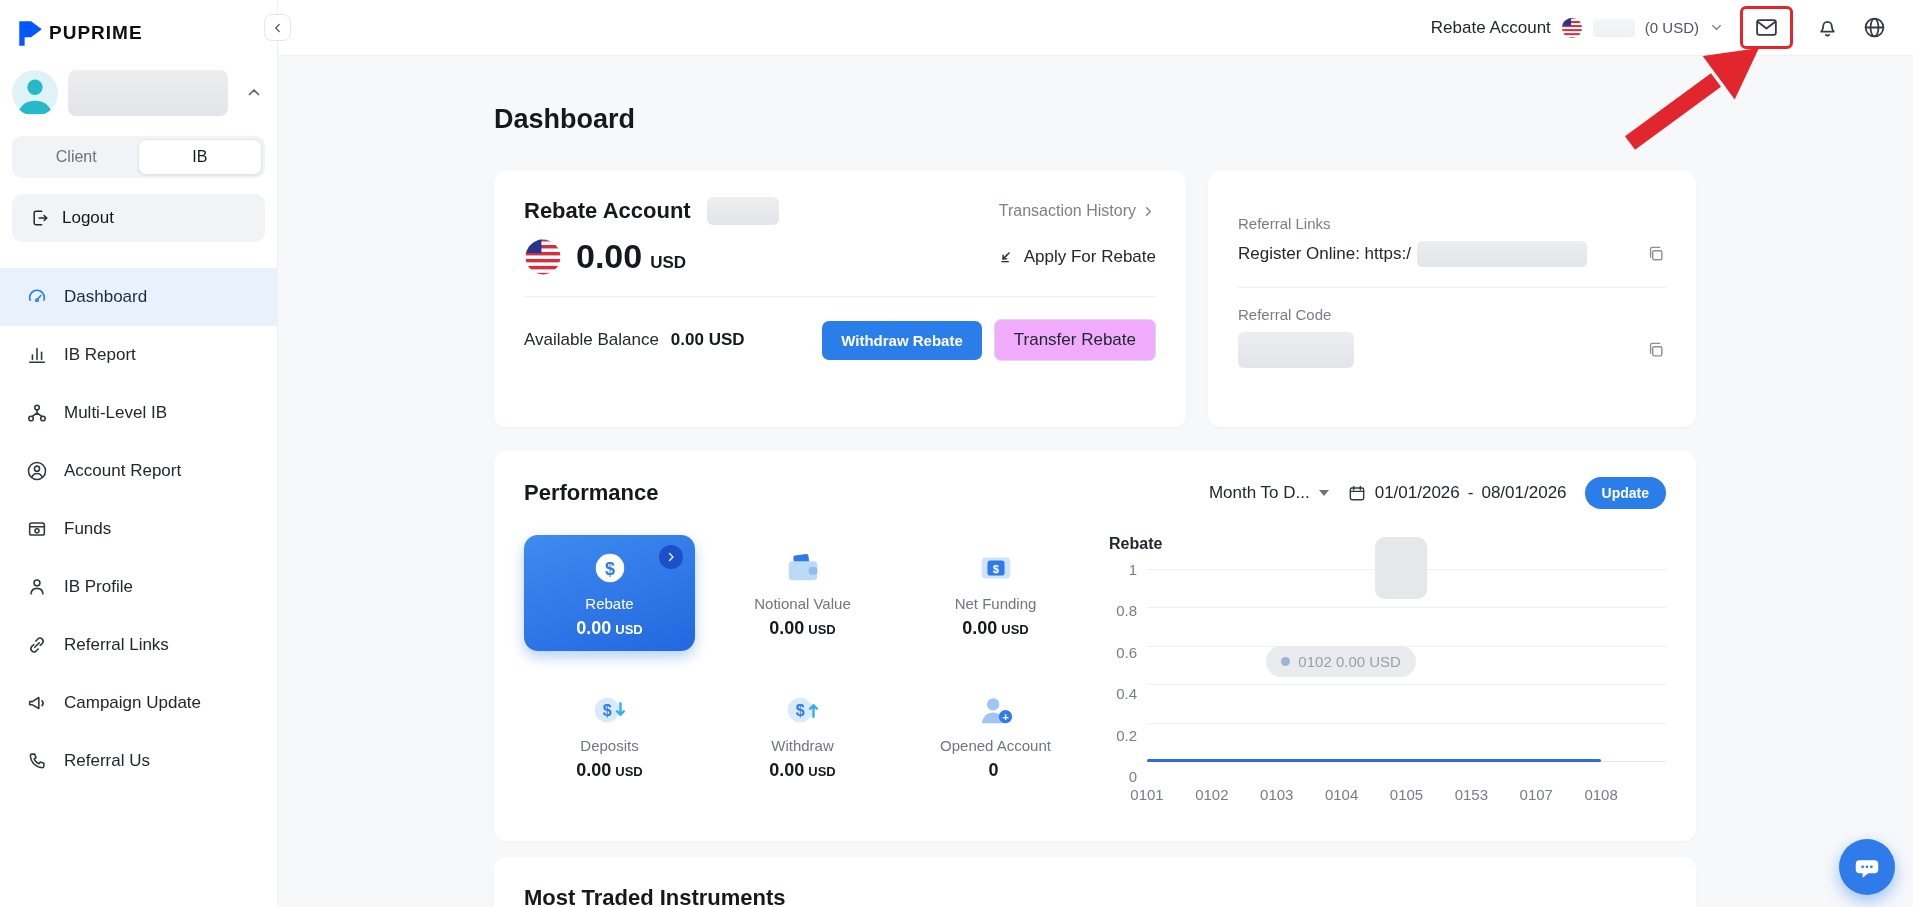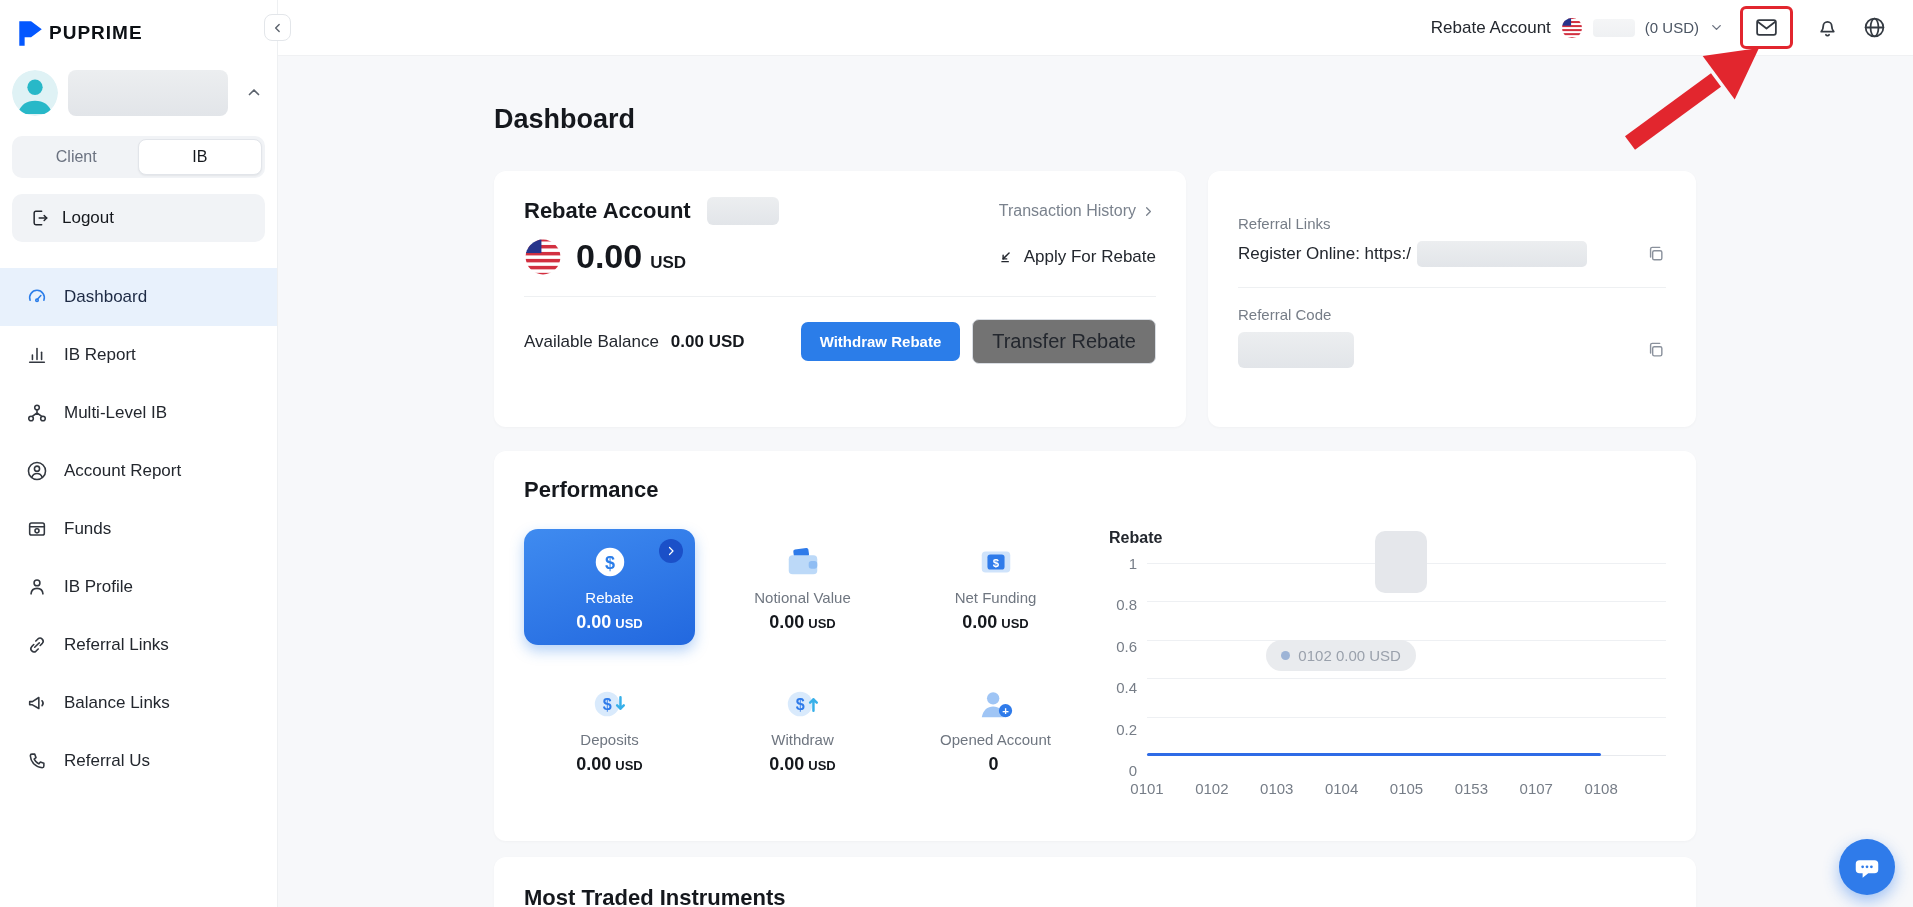--- a/index.html
+++ b/index.html
@@ -62,21 +62,21 @@
   .flag-lg { width:38px; height:38px; }
   .amount { font-size:34px; font-weight:bold; margin-left:14px; }
   .amount-unit { font-size:17px; font-weight:bold; margin-left:8px; margin-top:12px; }
   .apply-link { margin-left:auto; font-size:17px; color:#23272e; display:flex; align-items:center; gap:9px; }
   .apply-link svg { width:19px; height:19px; stroke:#23272e; stroke-width:1.8; }
   .divider { border-top:1px solid #eef0f2; margin-top:20px; }
   .balance-row { display:flex; align-items:center; margin-top:22px; }
   .balance-label { font-size:17px; color:#23272e; }
   .balance-value { font-size:17px; font-weight:bold; margin-left:12px; }
   .btn-primary { background:#2b7de9; color:#fff; font-family:inherit; font-size:15px; font-weight:bold; border:none; border-radius:7px; padding:11px 19px; margin-left:auto; }
-  .btn-secondary { background:#737373; color:#23272e; font-family:inherit; font-size:20px; border:1px solid #d9dde3; border-radius:7px; padding:10px 19px; margin-left:12px; }
+  .btn-secondary { background:#f0abfc; color:#23272e; font-family:inherit; font-size:17px; border:1px solid #d9dde3; border-radius:7px; padding:10px 19px; margin-left:12px; }
   .link-row { display:flex; align-items:center; margin-top:9px; }
   .link-text { font-size:17px; color:#23272e; }
   .url-redacted { width:170px; height:26px; margin-left:6px; border-radius:5px; }
   .code-redacted { width:116px; height:36px; border-radius:6px; }
   .copy-btn { margin-left:auto; background:none; border:none; }
   .copy-btn svg { width:20px; height:20px; stroke:#8a919c; stroke-width:1.7; }
 
   
   .performance-card { margin-top:24px; width:1202px; height:390px; padding:26px 30px; }
   .perf-controls { margin-left:auto; display:flex; align-items:center; gap:18px; }
@@ -221,21 +221,21 @@
           <path d="M8.5 11.5l-2.3 2.3a3.4 3.4 0 0 0 4.8 4.8l2.3-2.3"></path>
           <path d="M15.5 12.5l2.3-2.3a3.4 3.4 0 0 0-4.8-4.8l-2.3 2.3"></path>
         </svg>
       <span class="nav-label">Referral Links</span>
     </div>
     <div class="nav-item clickable">
       <svg viewBox="0 0 24 24">
           <path d="M4 10.5v3.5h3l7 4V6l-7 4.5H4z"></path>
           <path d="M17.5 9.5a4.2 4.2 0 0 1 0 5.5"></path>
         </svg>
-      <span class="nav-label">Balance Links</span>
+      <span class="nav-label">Campaign Update</span>
     </div>
     <div class="nav-item clickable">
       <svg viewBox="0 0 24 24">
           <path d="M6.5 4.5h3l1.4 3.8-2 1.6a11.5 11.5 0 0 0 5.2 5.2l1.6-2 3.8 1.4v3a1.8 1.8 0 0 1-1.8 1.8A13.7 13.7 0 0 1 4.7 6.3a1.8 1.8 0 0 1 1.8-1.8z"></path>
         </svg>
       <span class="nav-label">Referral Us</span>
     </div>
   </nav>
 </aside>
 
@@ -373,20 +373,36 @@
               <path d="M5.5 15.5V6a2 2 0 0 1 2-2h9"></path>
             </svg>
         </button>
       </div>
     </section>
   </div>
 
   <section class="card performance-card">
     <div class="card-header">
       <h2 class="card-title">Performance</h2>
+      <div class="perf-controls">
+        <div class="period-select clickable">
+          <span>Month To D...</span>
+          <span class="caret"></span>
+        </div>
+        <div class="date-range clickable">
+          <svg viewBox="0 0 24 24">
+              <rect x="4" y="6" width="16" height="14" rx="2"></rect>
+              <path d="M4 10h16M8 4v4M16 4v4"></path>
+            </svg>
+          <span>01/01/2026</span>
+          <span>-</span>
+          <span>08/01/2026</span>
+        </div>
+        <button class="btn-update clickable">Update</button>
+      </div>
     </div>
 
     <div class="perf-body">
       <div class="tiles">
 
         <div class="tile active clickable">
           <span class="tile-badge">
             <svg viewBox="0 0 24 24">
                 <polyline points="9,5 16,12 9,19"></polyline>
               </svg>

